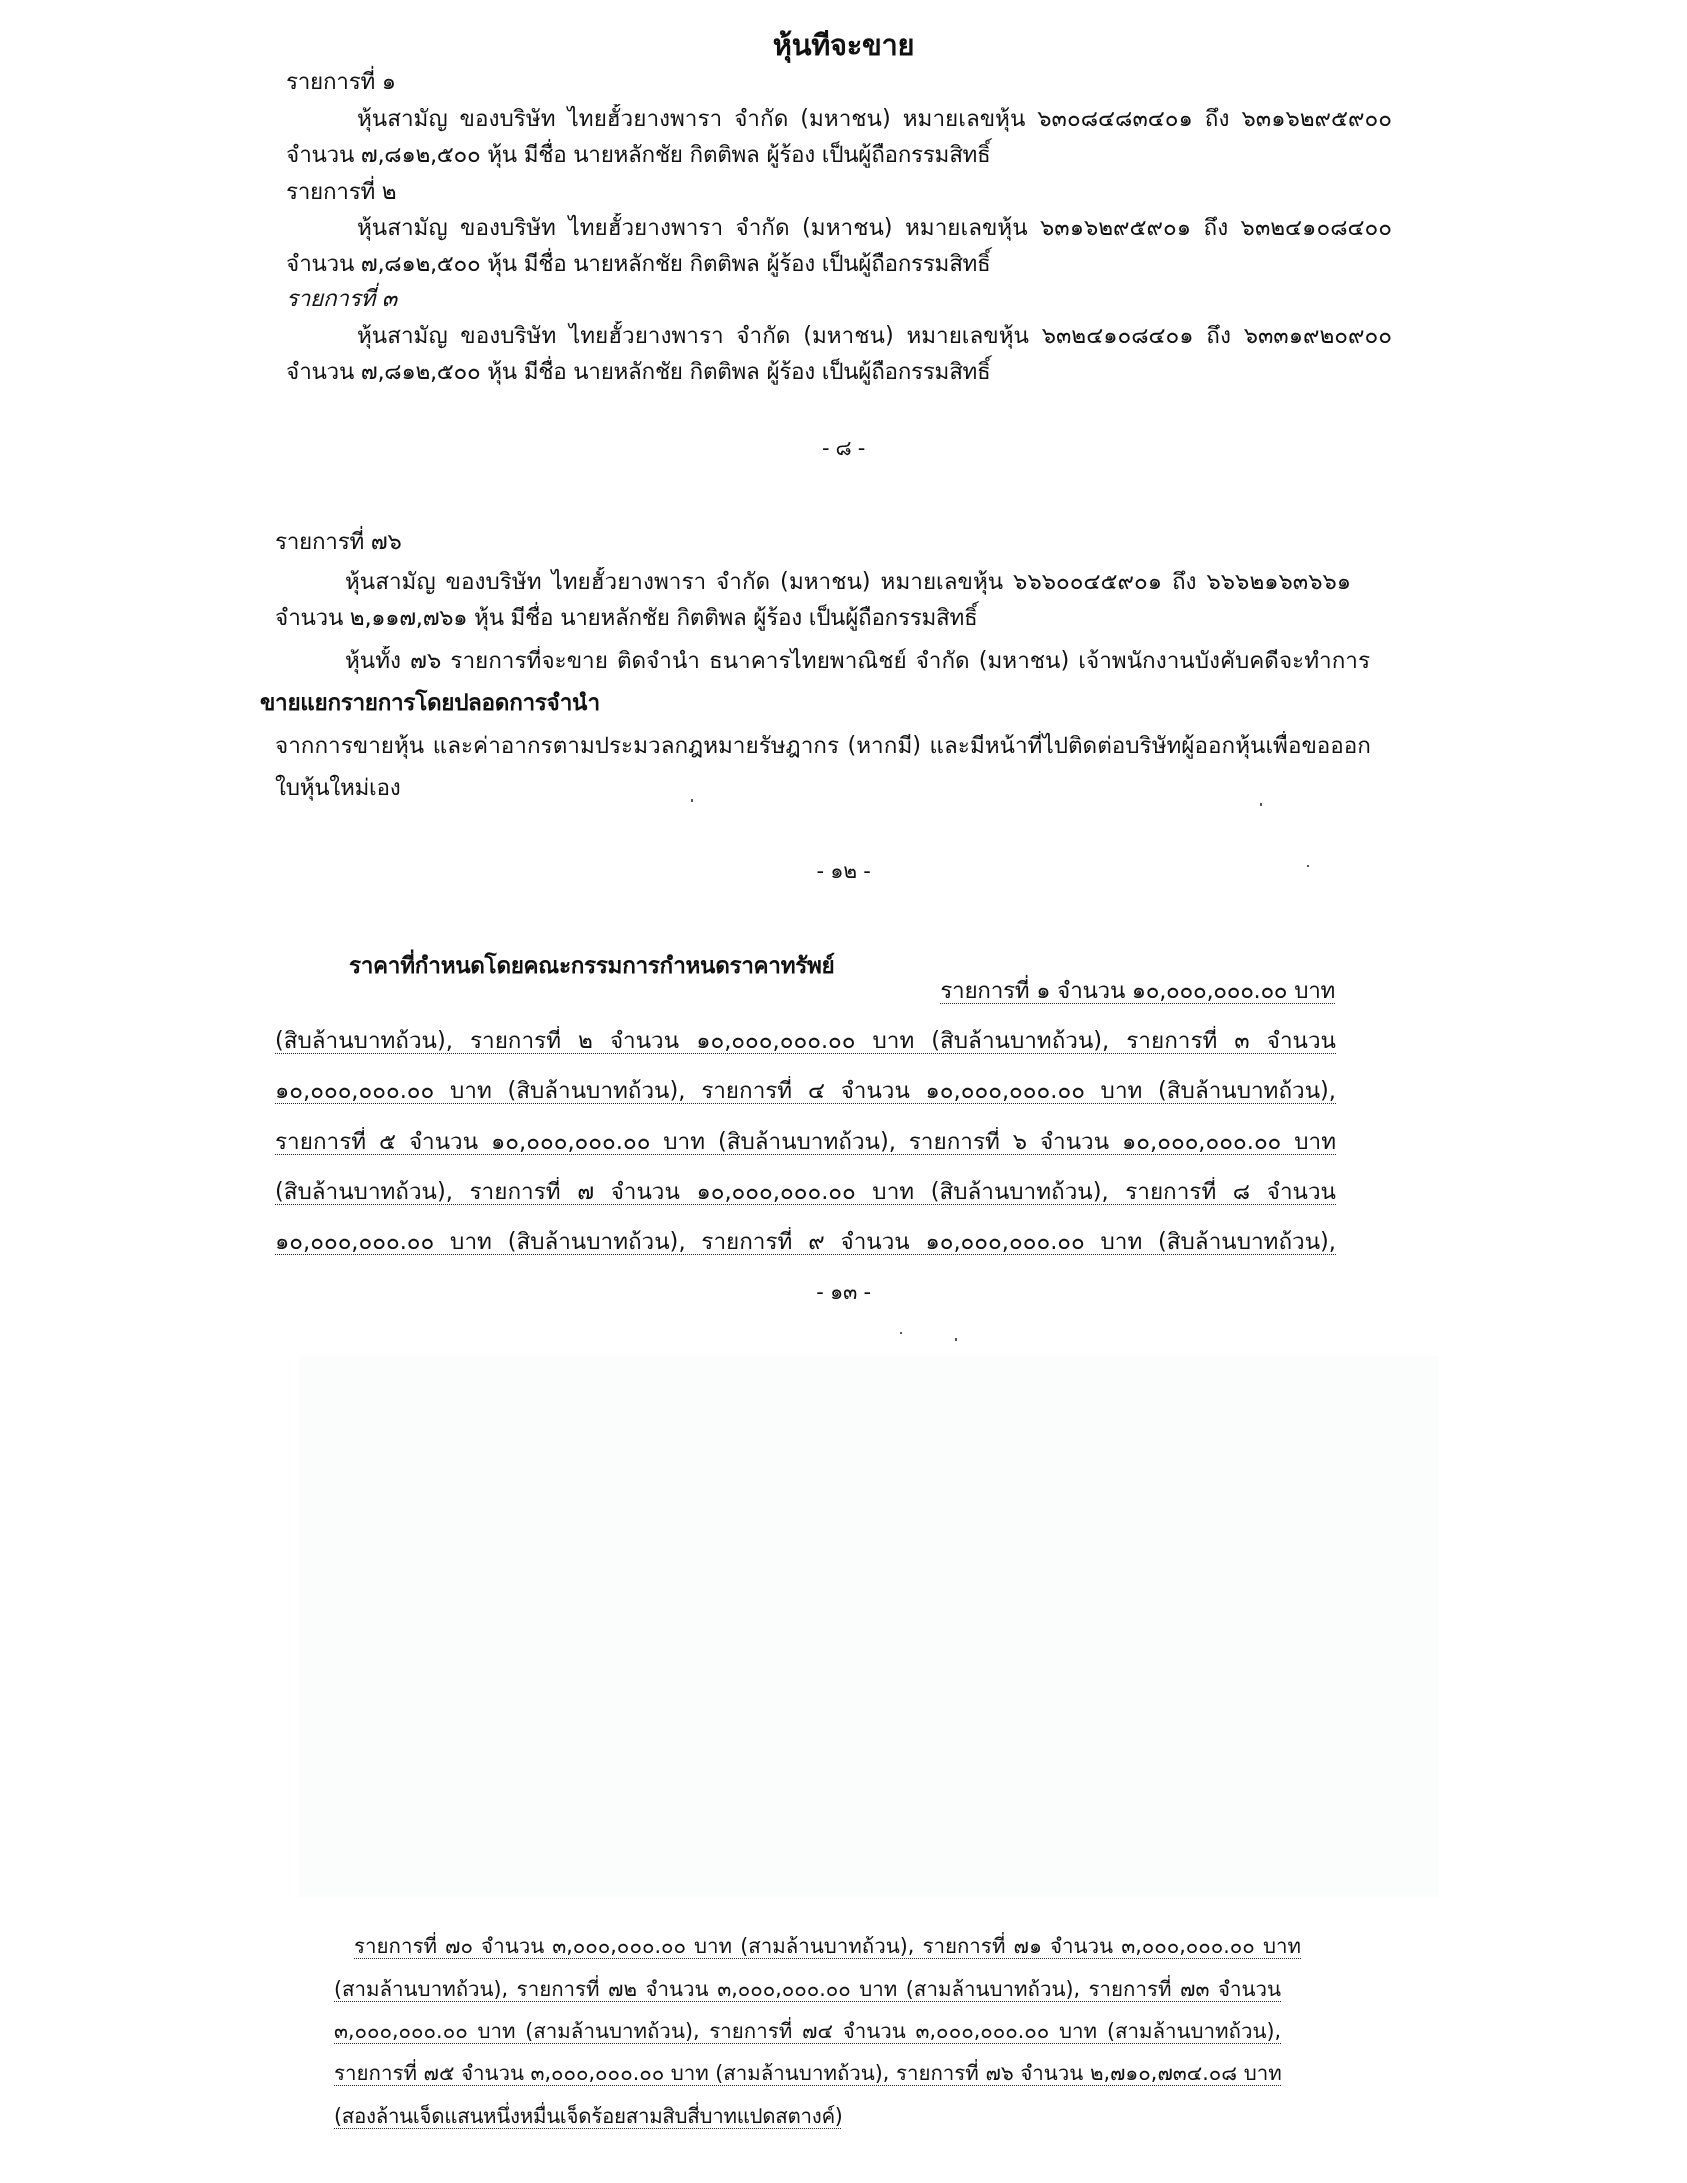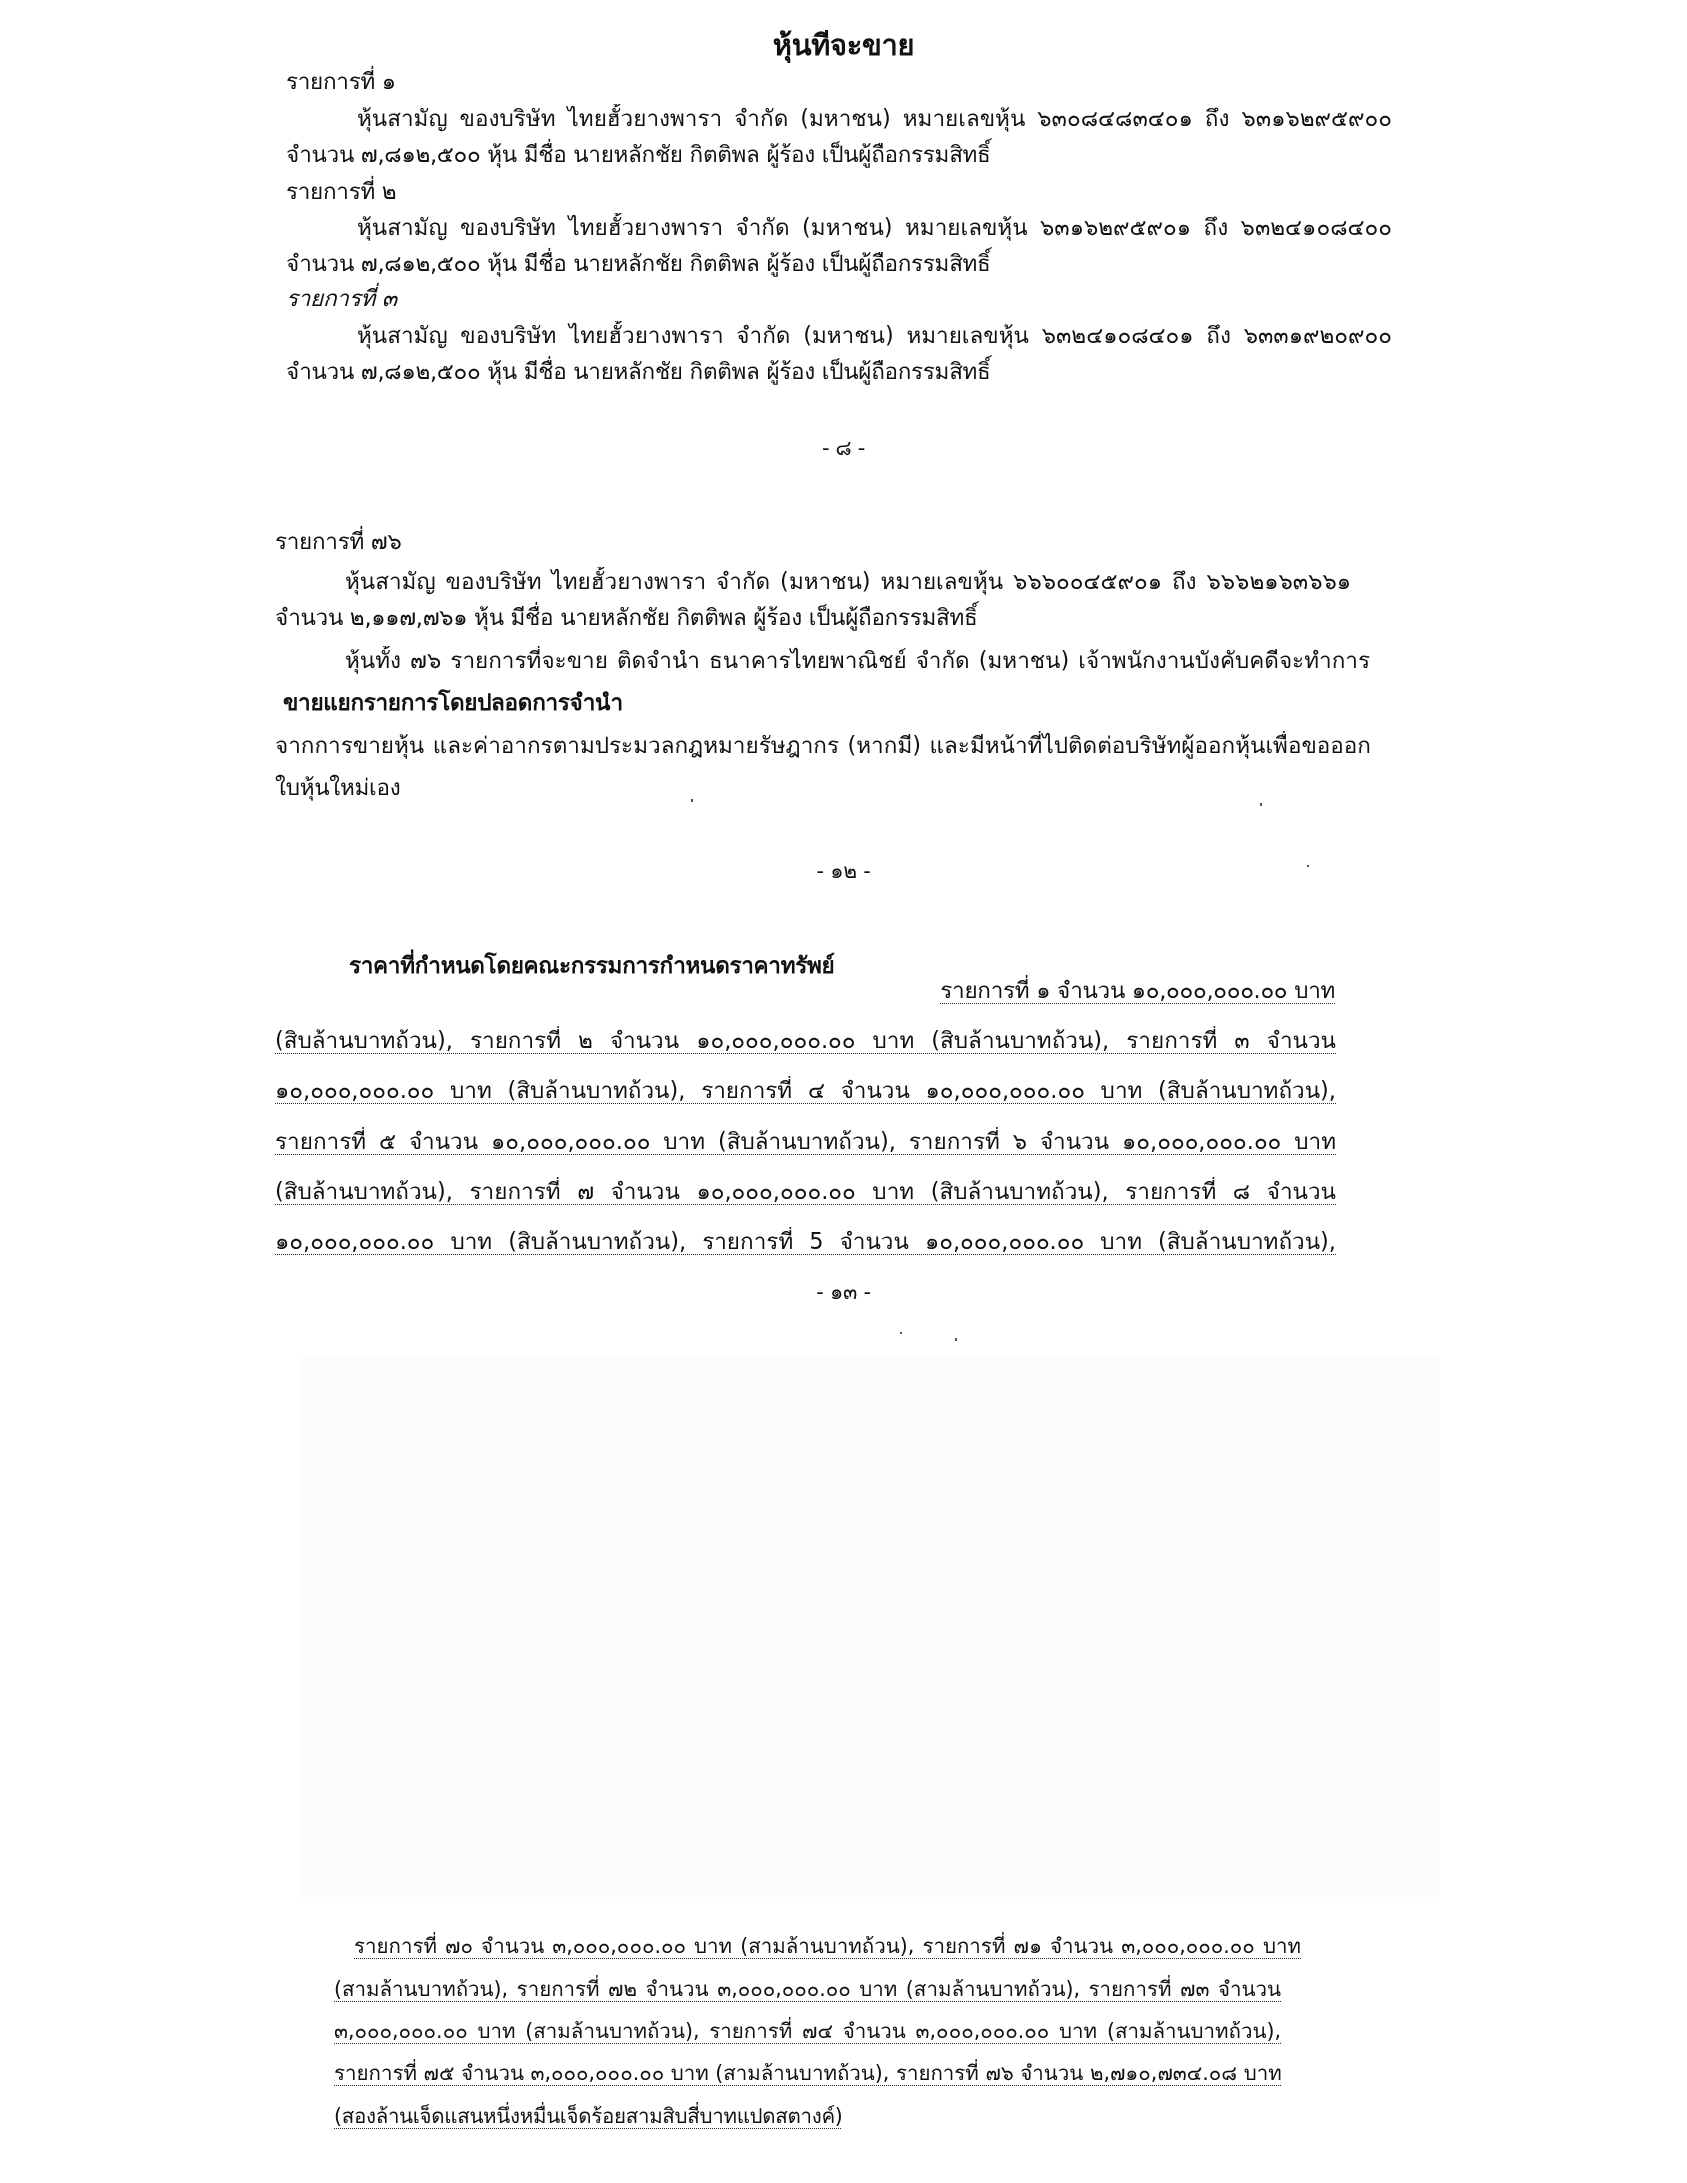--- a/index.html
+++ b/index.html
@@ -52,21 +52,21 @@
 </div>
 
 <div class="line pageno center" style="top:434px;">- ๘ -</div>
 
 <div>
   <div class="line" style="left:275px; top:527px;">รายการที่ ๗๖</div>
   <div class="justify" style="left:345px; top:567px; width:1006px;">หุ้นสามัญ ของบริษัท ไทยฮั้วยางพารา จำกัด (มหาชน)  หมายเลขหุ้น ๖๖๖๐๐๔๕๙๐๑ ถึง ๖๖๖๒๑๖๓๖๖๑</div>
   <div class="line" style="left:275px; top:603px;">จำนวน ๒,๑๑๗,๗๖๑ หุ้น  มีชื่อ นายหลักชัย  กิตติพล  ผู้ร้อง  เป็นผู้ถือกรรมสิทธิ์</div>
 
   <div class="justify" style="left:345px; top:646px; width:1025px;">หุ้นทั้ง ๗๖ รายการที่จะขาย  ติดจำนำ  ธนาคารไทยพาณิชย์ จำกัด (มหาชน)  เจ้าพนักงานบังคับคดีจะทำการ</div>
-  <div class="line" style="left:283px; top:688px; width:1096px; display:flex; justify-content:space-between;">
+  <div class="line" style="left:260px; top:688px; width:1096px; display:flex; justify-content:space-between;">
     <span class="bold">ขายแยกรายการโดยปลอดการจำนำ</span>
   </div>
   <div class="justify" style="left:275px; top:731px; width:1096px;">จากการขายหุ้น และค่าอากรตามประมวลกฎหมายรัษฎากร (หากมี) และมีหน้าที่ไปติดต่อบริษัทผู้ออกหุ้นเพื่อขอออก</div>
   <div class="line" style="left:275px; top:773px;">ใบหุ้นใหม่เอง</div>
 </div>
 
 <div class="speck" style="left:691px; top:799px;"></div>
 <div class="speck" style="left:1260px; top:803px;"></div>
 
 <div class="line pageno center" style="top:857px;">- ๑๒ -</div>
@@ -74,21 +74,21 @@
 
 <div>
   <div class="line" style="left:349px; top:951px; width:986px; display:flex; justify-content:space-between;">
     <span class="bold">ราคาที่กำหนดโดยคณะกรรมการกำหนดราคาทรัพย์</span>
     <span class="dotted">รายการที่ ๑ จำนวน  ๑๐,๐๐๐,๐๐๐.๐๐  บาท</span>
   </div>
   <div class="justify dotted" style="left:275px; top:1001px; width:1061px;">(สิบล้านบาทถ้วน), รายการที่ ๒ จำนวน  ๑๐,๐๐๐,๐๐๐.๐๐  บาท  (สิบล้านบาทถ้วน), รายการที่ ๓ จำนวน</div>
   <div class="justify dotted" style="left:275px; top:1051px; width:1061px;">๑๐,๐๐๐,๐๐๐.๐๐  บาท  (สิบล้านบาทถ้วน), รายการที่ ๔ จำนวน  ๑๐,๐๐๐,๐๐๐.๐๐  บาท  (สิบล้านบาทถ้วน),</div>
   <div class="justify dotted" style="left:275px; top:1102px; width:1061px;">รายการที่ ๕ จำนวน  ๑๐,๐๐๐,๐๐๐.๐๐  บาท  (สิบล้านบาทถ้วน), รายการที่ ๖ จำนวน  ๑๐,๐๐๐,๐๐๐.๐๐  บาท</div>
   <div class="justify dotted" style="left:275px; top:1152px; width:1061px;">(สิบล้านบาทถ้วน), รายการที่ ๗ จำนวน  ๑๐,๐๐๐,๐๐๐.๐๐  บาท  (สิบล้านบาทถ้วน), รายการที่ ๘ จำนวน</div>
-  <div class="justify dotted" style="left:275px; top:1202px; width:1061px;">๑๐,๐๐๐,๐๐๐.๐๐  บาท  (สิบล้านบาทถ้วน), รายการที่ 5 จำนวน  ๑๐,๐๐๐,๐๐๐.๐๐  บาท  (สิบล้านบาทถ้วน),</div>
+  <div class="justify dotted" style="left:275px; top:1202px; width:1061px;">๑๐,๐๐๐,๐๐๐.๐๐  บาท  (สิบล้านบาทถ้วน), รายการที่ ๙ จำนวน  ๑๐,๐๐๐,๐๐๐.๐๐  บาท  (สิบล้านบาทถ้วน),</div>
 </div>
 
 <div class="line pageno center" style="top:1278px;">- ๑๓ -</div>
 <div class="speck" style="left:900px; top:1332px; height:2px;"></div>
 <div class="speck" style="left:955px; top:1338px;"></div>
 
 <div class="gray-block"></div>
 
 <div>
   <div class="justify dotted" style="left:354px; top:1907px; width:947px; font-size:20.5px;">รายการที่ ๗๐ จำนวน  ๓,๐๐๐,๐๐๐.๐๐  บาท  (สามล้านบาทถ้วน),  รายการที่ ๗๑ จำนวน  ๓,๐๐๐,๐๐๐.๐๐  บาท</div>

